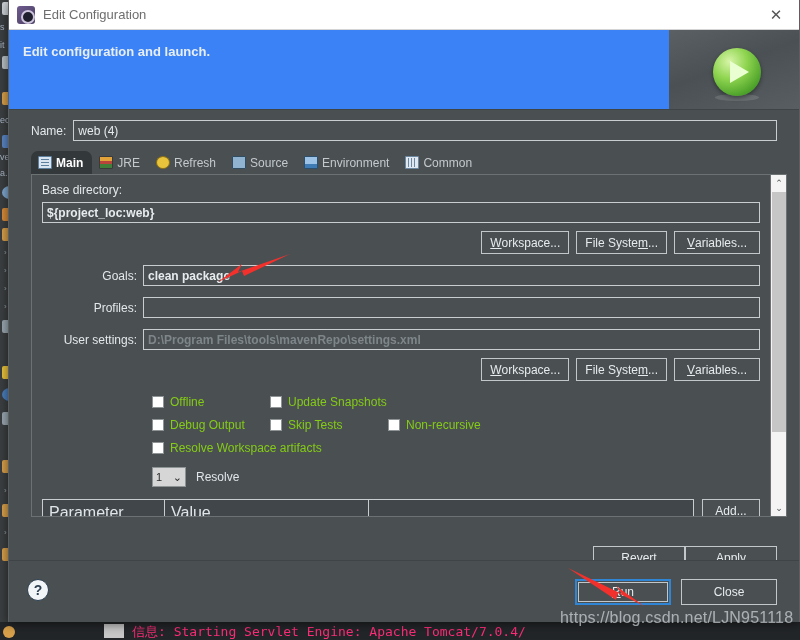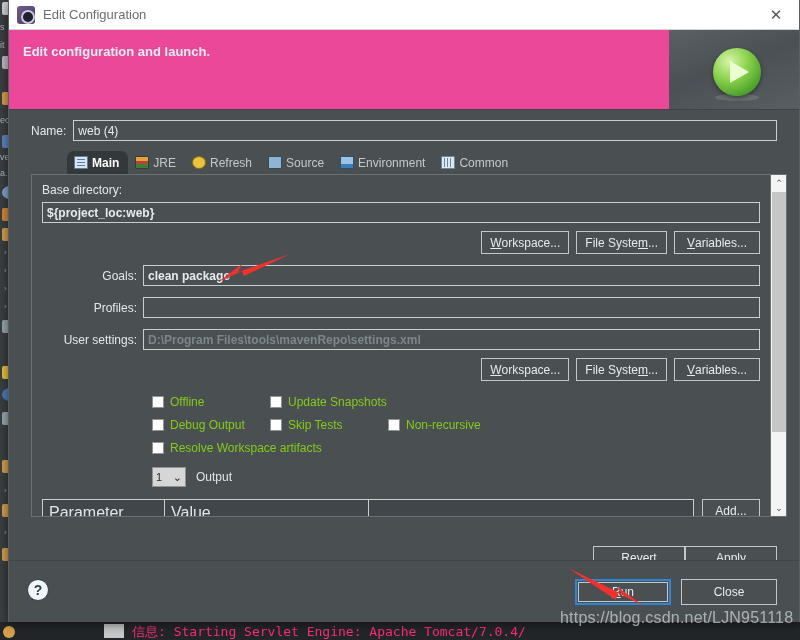--- a/index.html
+++ b/index.html
@@ -92,21 +92,21 @@
     position: absolute; right: 0; top: 0;
     width: 46px; height: 29px;
     display: flex; align-items: center; justify-content: center;
     color: #555; font-size: 15px;
   }
 
   
   #header {
     position: relative;
     height: 80px; width: 100%;
-    background: #ec4899;
+    background: #3b82f6;
     border-bottom: 1px solid #3f4447;
     overflow: hidden;
   }
   #header-title {
     position: absolute; left: 14px; top: 14px;
     color: #e8eef2; font-size: 13px; font-weight: bold;
   }
   #header-banner {
     position: absolute; right: 0; top: 0; width: 130px; height: 80px;
     background: linear-gradient(160deg, #5a6063 0%, #4a5053 45%, #585e61 100%);
@@ -161,21 +161,20 @@
   }
   .tab {
     display: flex; align-items: center; gap: 4px;
     height: 23px; padding: 0 9px 0 7px;
     color: #c3c9cc; font-size: 12px; white-space: nowrap;
   }
   .tab.active {
     background: #33383b;
     color: #ffffff; font-weight: bold;
     border-radius: 7px 7px 0 0;
-    margin-left: 36px;
   }
   .tab-ico {
     width: 14px; height: 13px; flex: 0 0 auto;
     border-radius: 1px; position: relative;
   }
   .ico-main { background: #d8e4ef; border: 1px solid #5d7f9e; }
   .ico-main::after {
     content:""; position:absolute; left:2px; top:2px; right:2px; height:1px;
     background:#5d7f9e; box-shadow: 0 3px 0 #5d7f9e, 0 6px 0 #5d7f9e;
   }
@@ -483,21 +482,21 @@
               <span class="chk-lab">Resolve Workspace artifacts</span>
             </div>
           </div>
         </div>
 
         <div id="threads-row">
           <div id="threads-select">
             <span>1</span>
             <span>⌄</span>
           </div>
-          <span id="threads-label">Output</span>
+          <span id="threads-label">Resolve</span>
         </div>
 
         <div id="param-area">
           <div id="param-table">
             <div class="pt-col c1">Parameter Name</div>
             <div class="pt-col c2">Value</div>
             <div class="pt-col c3"></div>
           </div>
           <div class="btn" id="add-btn"><span class="mn">A</span>dd...</div>
         </div>

